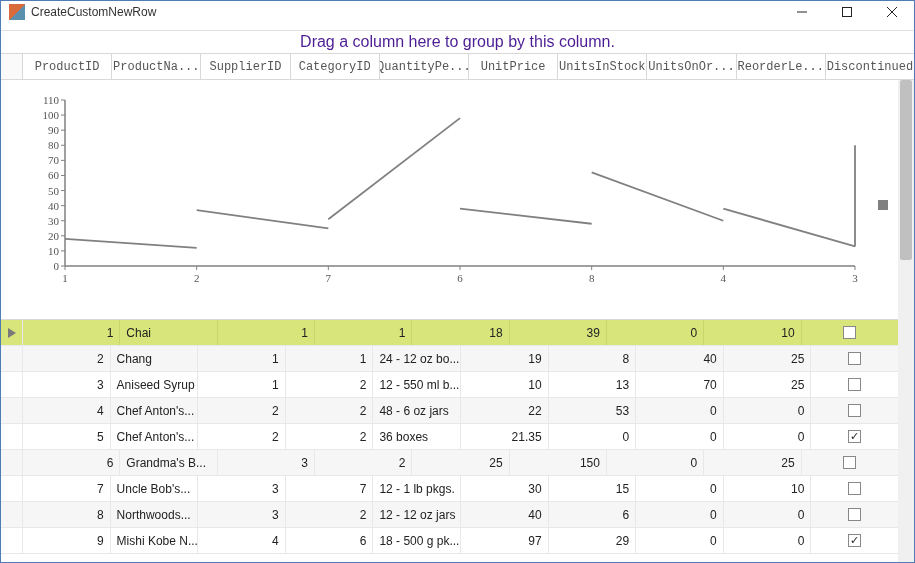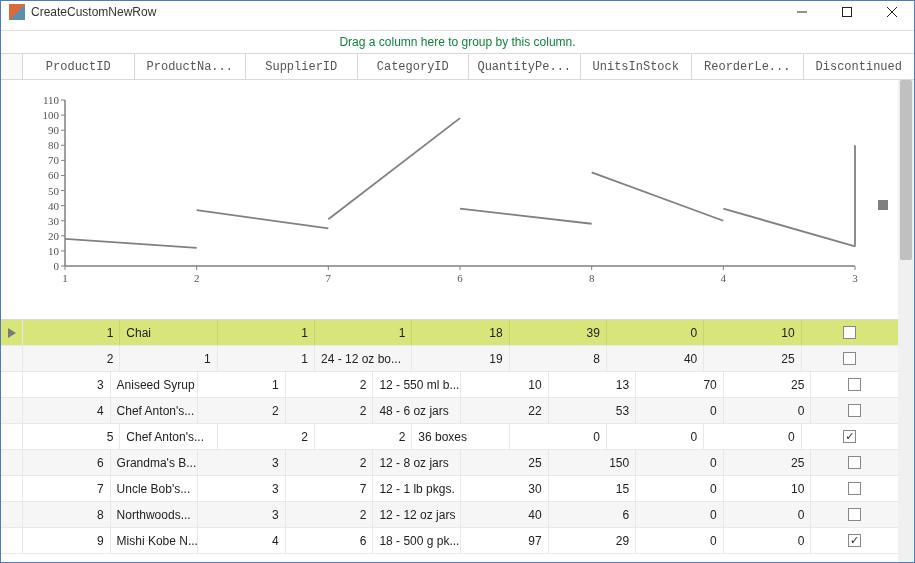--- a/index.html
+++ b/index.html
@@ -37,22 +37,22 @@
   .winbtn svg { display: block; }
   .client {
     position: absolute;
     top: 30px; left: 1px; right: 1px; bottom: 1px;
     overflow: hidden;
   }
   .grouppanel {
     height: 24px;
     line-height: 24px;
     text-align: center;
-    color: #15803d;
-    font-size: 12px;
+    color: #4c1d95;
+    font-size: 16px;
     border-bottom: 1px solid #d8d8d8;
   }
   .colheaders {
     display: flex;
     height: 26px;
     border-bottom: 1px solid #d8d8d8;
   }
   .colheaders .indicator {
     width: 22px;
     border-right: 1px solid #d8d8d8;
@@ -185,21 +185,23 @@
 
   <div class="grouppanel">Drag a column here to group by this column.</div>
 
   <div class="colheaders">
     <div class="indicator"></div>
     <div class="col">ProductID</div>
     <div class="col">ProductNa...</div>
     <div class="col">SupplierID</div>
     <div class="col">CategoryID</div>
     <div class="col">QuantityPe...</div>
+    <div class="col">UnitPrice</div>
     <div class="col">UnitsInStock</div>
+    <div class="col">UnitsOnOr...</div>
     <div class="col">ReorderLe...</div>
     <div class="col">Discontinued</div>
   </div>
 
   <div class="chartarea">
     <svg id="chart-svg" width="840" height="200">
         <line x1="40" y1="10" x2="40" y2="176" stroke="#808080" stroke-width="1.5"></line>
         <line x1="40" y1="176" x2="830" y2="176" stroke="#808080" stroke-width="1.5"></line>
         <line x1="36" y1="176" x2="40" y2="176" stroke="#808080"></line>
         <text x="34" y="180" text-anchor="end" font-size="11" fill="#555" font-family="Segoe UI">0</text>
@@ -268,20 +270,21 @@
         <div class="cell num">0</div>
         <div class="cell num">10</div>
         <div class="cell check">
             <div class="cb"></div>
           </div>
       </div>
 
       <div class="row alt">
         <div class="indicator"></div>
         <div class="cell num">2</div>
+        <div class="cell text">Chang</div>
         <div class="cell num">1</div>
         <div class="cell num">1</div>
         <div class="cell text">24 - 12 oz bo...</div>
         <div class="cell num">19</div>
         <div class="cell num">8</div>
         <div class="cell num">40</div>
         <div class="cell num">25</div>
         <div class="cell check">
             <div class="cb"></div>
           </div>
@@ -319,35 +322,35 @@
           </div>
       </div>
 
       <div class="row">
         <div class="indicator"></div>
         <div class="cell num">5</div>
         <div class="cell text">Chef Anton's...</div>
         <div class="cell num">2</div>
         <div class="cell num">2</div>
         <div class="cell text">36 boxes</div>
+        <div class="cell num">21.35</div>
         <div class="cell num">0</div>
         <div class="cell num">0</div>
         <div class="cell num">0</div>
         <div class="cell check">
             <div class="cb">✓</div>
           </div>
       </div>
 
       <div class="row alt">
         <div class="indicator"></div>
         <div class="cell num">6</div>
         <div class="cell text">Grandma's  B...</div>
         <div class="cell num">3</div>
         <div class="cell num">2</div>
-        <div class="cell text">12 - 8 oz jars</div>
         <div class="cell num">25</div>
         <div class="cell num">150</div>
         <div class="cell num">0</div>
         <div class="cell num">25</div>
         <div class="cell check">
             <div class="cb"></div>
           </div>
       </div>
 
       <div class="row">

